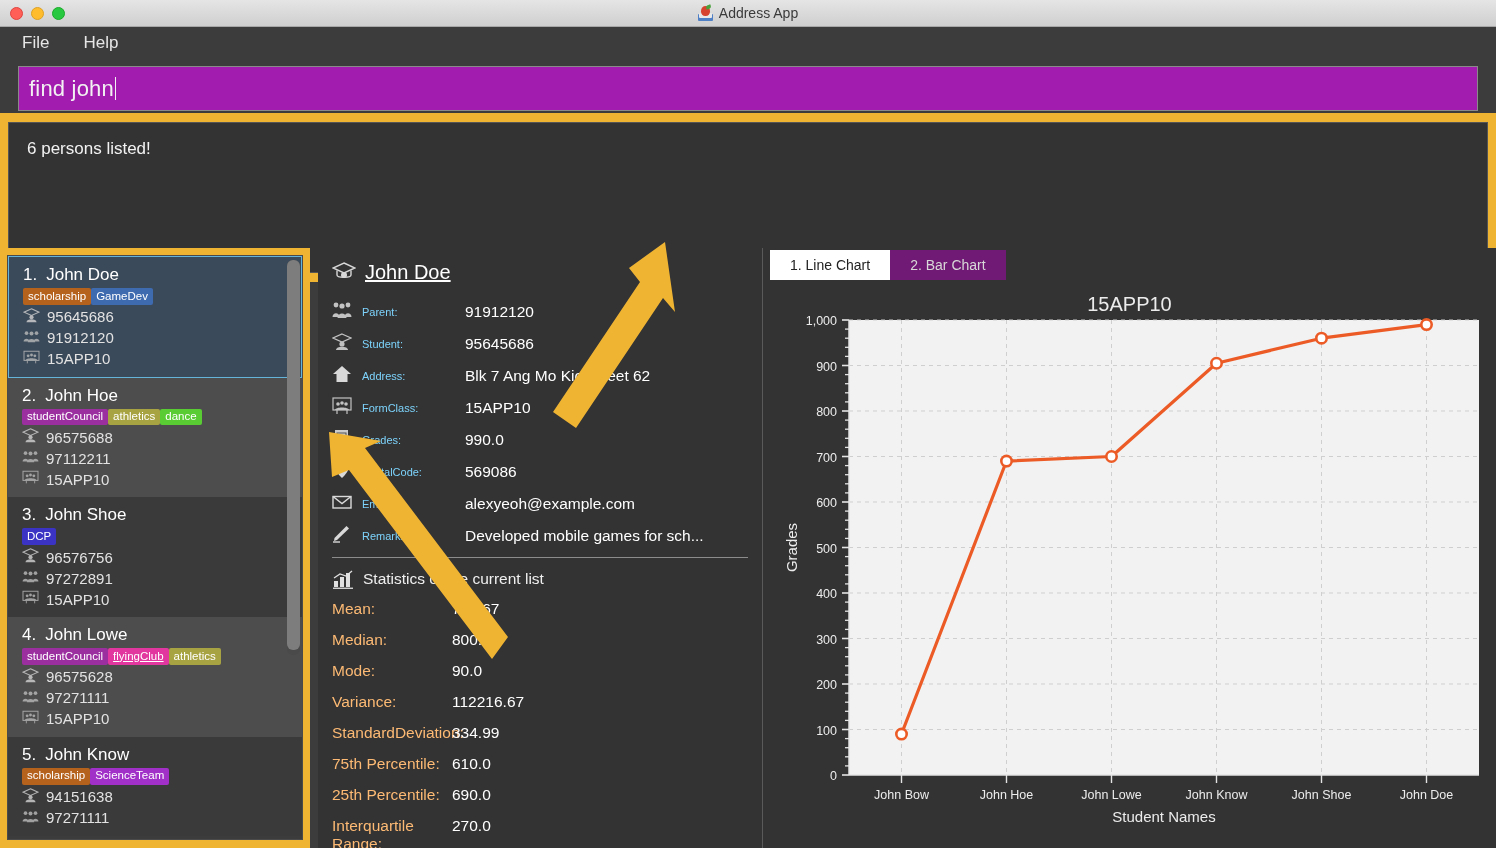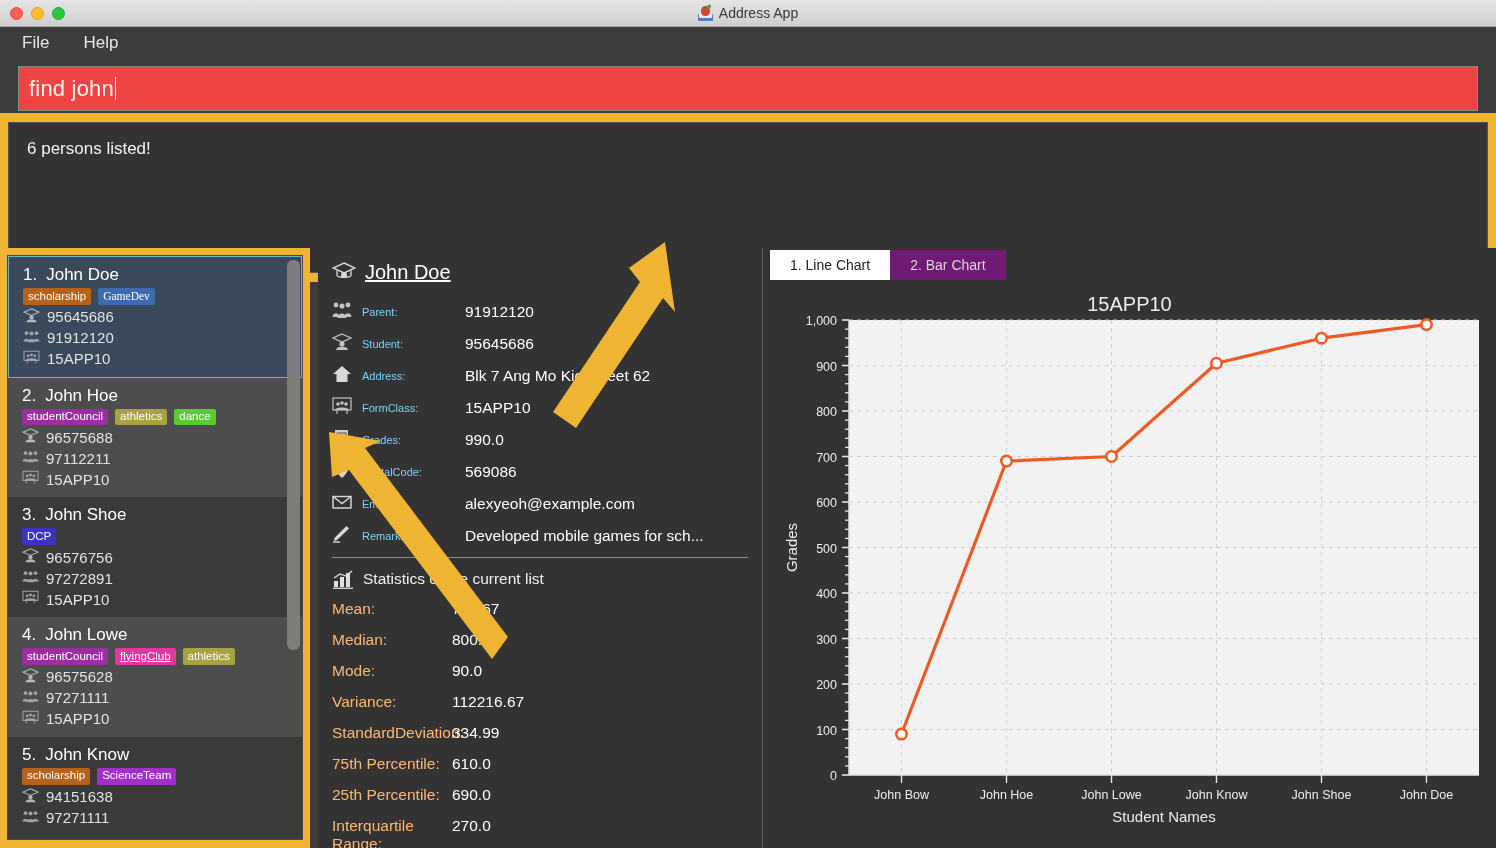--- a/index.html
+++ b/index.html
@@ -32,21 +32,21 @@
 
   
   .menubar {
     position:absolute; left:0; top:27px; width:1496px; height:32px;
     background:#3c3c3c; display:flex; align-items:center; gap:26px; padding-left:18px;
   }
   .menu-item { color:#e6e6e6; font-size:17px; cursor:default; padding:2px 4px;}
 
   
   .cmdwrap { position:absolute; left:18px; top:66px; width:1460px; height:45px;
-             background:#ef4444; border:1px solid #8a8a8a; display:flex; align-items:center; }
+             background:#a21caf; border:1px solid #8a8a8a; display:flex; align-items:center; }
   .cmdtext { color:#f2f2f2; font-size:22px; padding-left:10px; letter-spacing:0.2px;}
   .caret { display:inline-block; width:1.5px; height:23px; background:#f2f2f2; margin-left:1px; vertical-align:-4px;}
 
   
   .resultbox {
     position:absolute; left:0; top:113px; width:1496px; height:169px;
     background:#f0b433; padding:9px 8px 9px 8px;
   }
   .resultinner {
     width:100%; height:100%;
@@ -61,21 +61,21 @@
   }
   .listinner {
     width:100%; height:100%; background:#3c3c3c; overflow:hidden; position:relative;
     border:1px solid #4a4a4a;
   }
   .pcard { padding:8px 10px 9px 14px; position:relative; }
   .pcard.odd { background:#3a3a3a; }
   .pcard.even { background:#4d4d4d; }
   .pcard.sel { background:#3b4a5a; border:1px solid #63b4d8; }
   .pcard-title { color:#ffffff; font-size:17px; margin-bottom:3px; display:flex; gap:9px;}
-  .tagrow { display:flex; gap:7px; margin-bottom:3px; flex-wrap:wrap;text-align:center;}
+  .tagrow { display:flex; margin-bottom:3px; flex-wrap:wrap;text-align:center;}
   .tag { font-size:11.5px; color:#fff; padding:1.5px 5px 2px 5px; border-radius:2px; line-height:1.15; }
   .irow { display:flex; align-items:center; gap:7px; color:#e2e2e2; font-size:15px; margin-top:3px;}
   .irow .gl { width:17px; height:15px; flex:0 0 17px; opacity:.82; }
 
   .scrollbar { position:absolute; right:2px; top:4px; width:13px; height:395px;
                background:#4a4a4a; border-radius:6px;}
   .scrollthumb { position:absolute; right:2px; top:4px; width:13px; height:390px;
                background:#7d7d7d; border-radius:6px;}
 
   
@@ -151,21 +151,21 @@
   <div class="listpanel">
     <div class="listinner">
       <div id="list-container">
           <div class="pcard sel">
             <div class="pcard-title">
               <span>1.</span>
               <span>John Doe</span>
             </div>
             <div class="tagrow">
               <span class="tag" style="background: rgb(181, 98, 29);">scholarship</span>
-              <span class="tag" style="background: rgb(62, 107, 176); font-family: Liberation Serif, serif;">GameDev</span>
+              <span class="tag" style="background: rgb(62, 107, 176);">GameDev</span>
             </div>
             <div class="irow">
               <span><svg class="gl" viewBox="0 0 20 18">
                   <path d="M10 1 L19 5 L10 9 L1 5 Z" fill="none" stroke="#d0d0d0" stroke-width="1.3"></path>
                   <circle cx="10" cy="11" r="2.5" fill="#d0d0d0"></circle>
                   <path d="M4 17 C4 12.5 16 12.5 16 17 Z" fill="#d0d0d0"></path>
                 </svg></span>
               <span>95645686</span>
             </div>
             <div class="irow">

